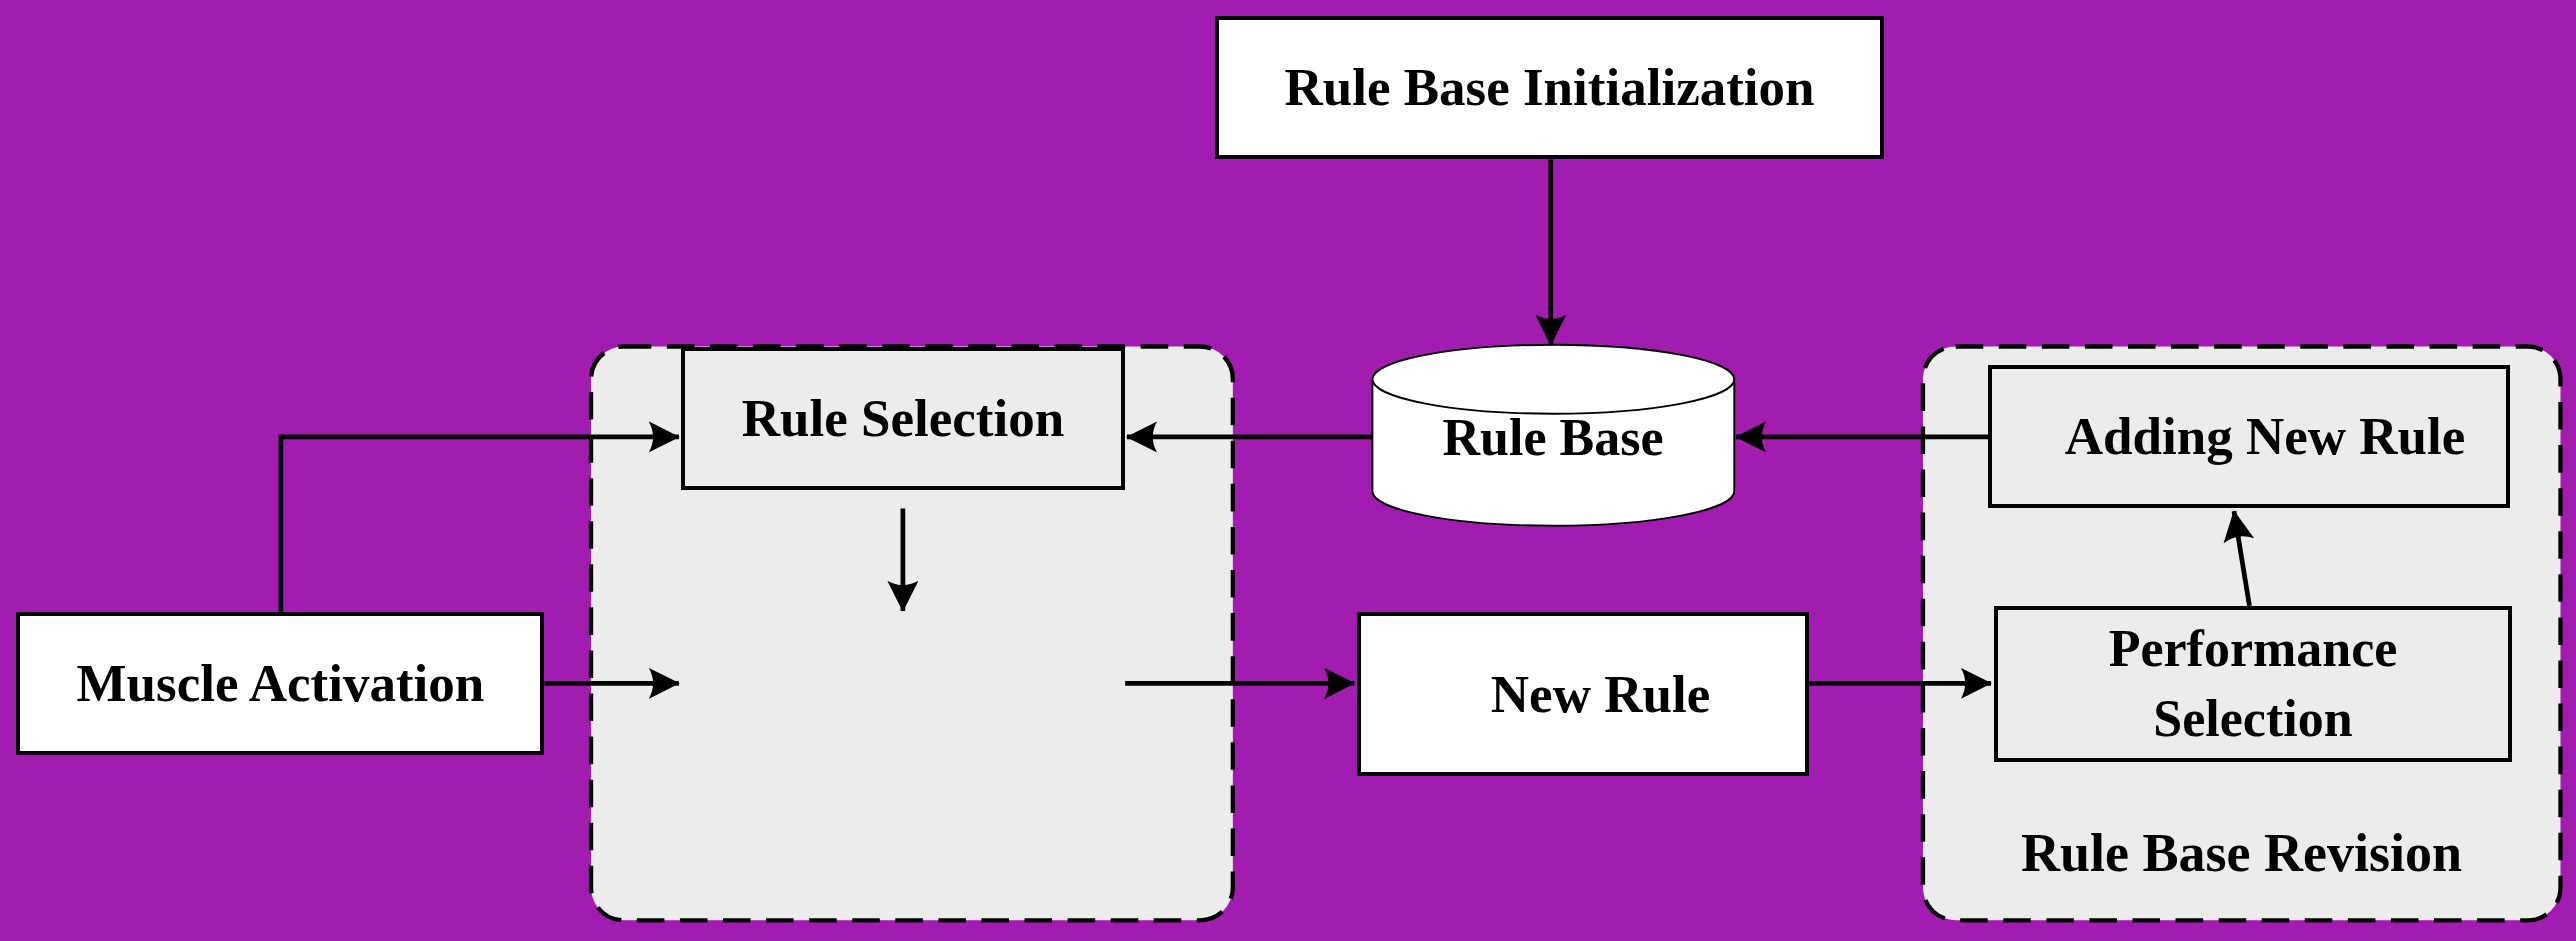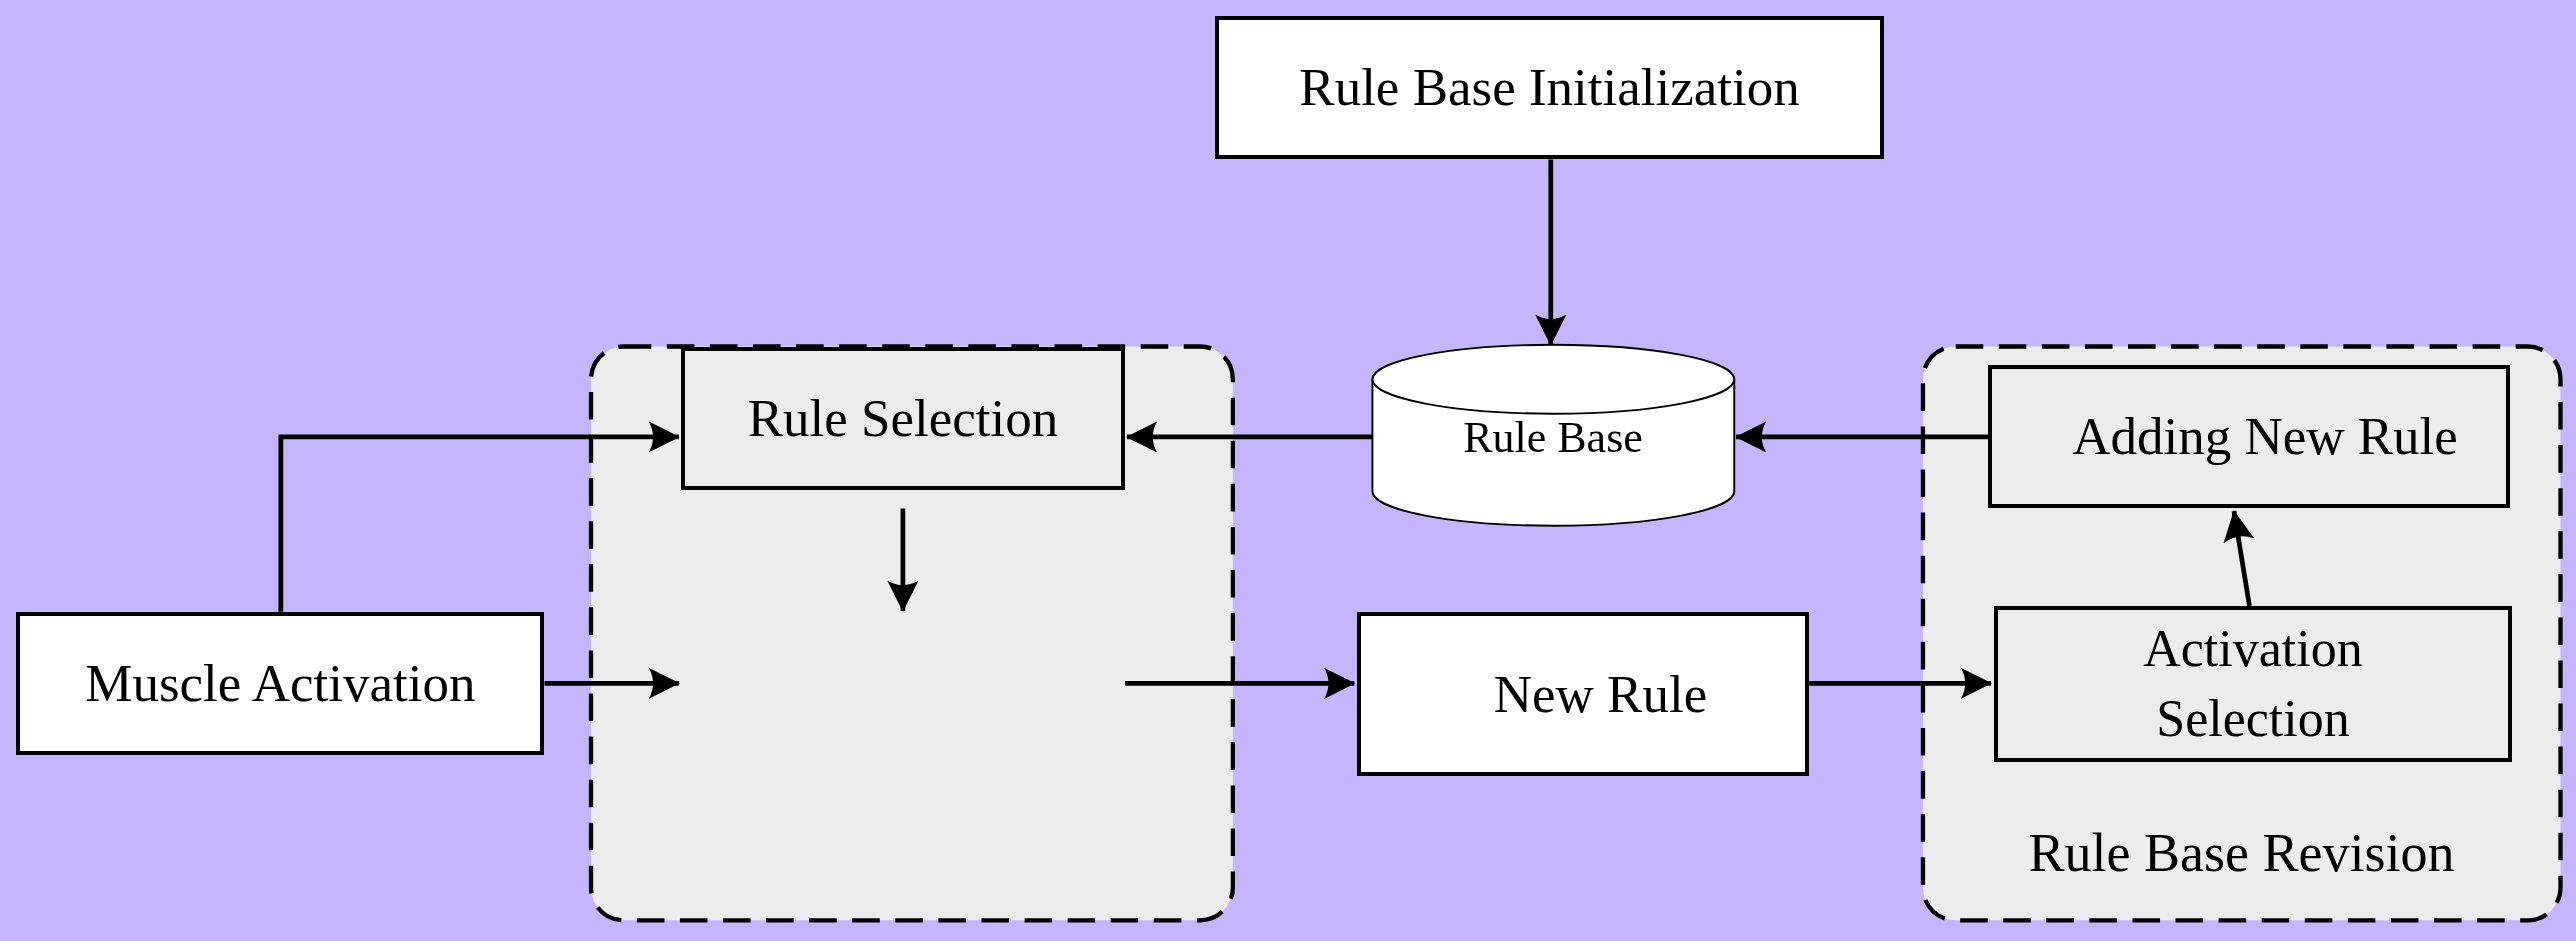--- a/index.html
+++ b/index.html
@@ -1,23 +1,24 @@
 <!DOCTYPE html>
 <html style="font-size:13.8px"><head>
 <meta charset="utf-8">
 <style>
   html, body { margin: 0; padding: 0; background: #ffffff; }
   .stage {
     position: relative;
     width: 2576px;
     height: 942px;
-    background: #c4b5fd;
+    background: #a21caf;
     overflow: hidden;
     font-family: "Liberation Serif", "DejaVu Serif", serif;
     color: #000000;
+    font-weight: bold;
   }
   .layer-svg {
     position: absolute;
     left: 0; top: 0;
     width: 2576px; height: 942px;
     z-index: 1;
   }
   .node {
     position: absolute;
     z-index: 2;
@@ -36,21 +37,21 @@
   .node--multiline { flex-direction: column; font-size: 52px; line-height: 70px; }
   .shape-label, .group-label {
     position: absolute;
     z-index: 2;
     display: flex;
     align-items: center;
     justify-content: center;
     text-align: center;
     white-space: nowrap;
   }
-  .shape-label { font-size: 44px; }
+  .shape-label { font-size: 52px; }
   .group-label { font-size: 54px; }
   
   .n-rbi      { left: 1215px; top: 15.5px;  width: 669px; height: 143px; }
   .n-muscle   { left: 16.4px;   top: 612px; width: 528px; height: 143px; }
   .n-rulesel  { left: 681px;  top: 347px; width: 444px; height: 143px; }
   .n-tbfri    { left: 681px;  top: 612px; width: 444px; height: 142px; }
   .n-newrule  { left: 1357px; top: 612px; width: 452px; height: 164px; padding-left: 35px; }
   .n-addrule  { left: 1988px; top: 365px; width: 522px; height: 143px; padding-left: 32px; }
   .n-perfeval { left: 1994px; top: 606px; width: 518px; height: 156px; }
   .l-rulebase { left: 1398px; top: 411px; width: 310px; height: 53px; }
@@ -91,21 +92,21 @@
   <div class="node n-muscle">Muscle Activation</div>
 
   <div class="node node--ingroup n-rulesel">Rule Selection</div>
 
 
   <div class="node n-newrule">New Rule</div>
 
   <div class="node node--ingroup n-addrule">Adding New Rule</div>
 
   <div class="node node--ingroup node--multiline n-perfeval">
-    <span>Activation</span>
+    <span>Performance</span>
     <span>Selection</span>
   </div>
 
   <div class="shape-label l-rulebase">Rule Base</div>
 
 
   <div class="group-label l-revision">Rule Base Revision</div>
 
 </div>
 

